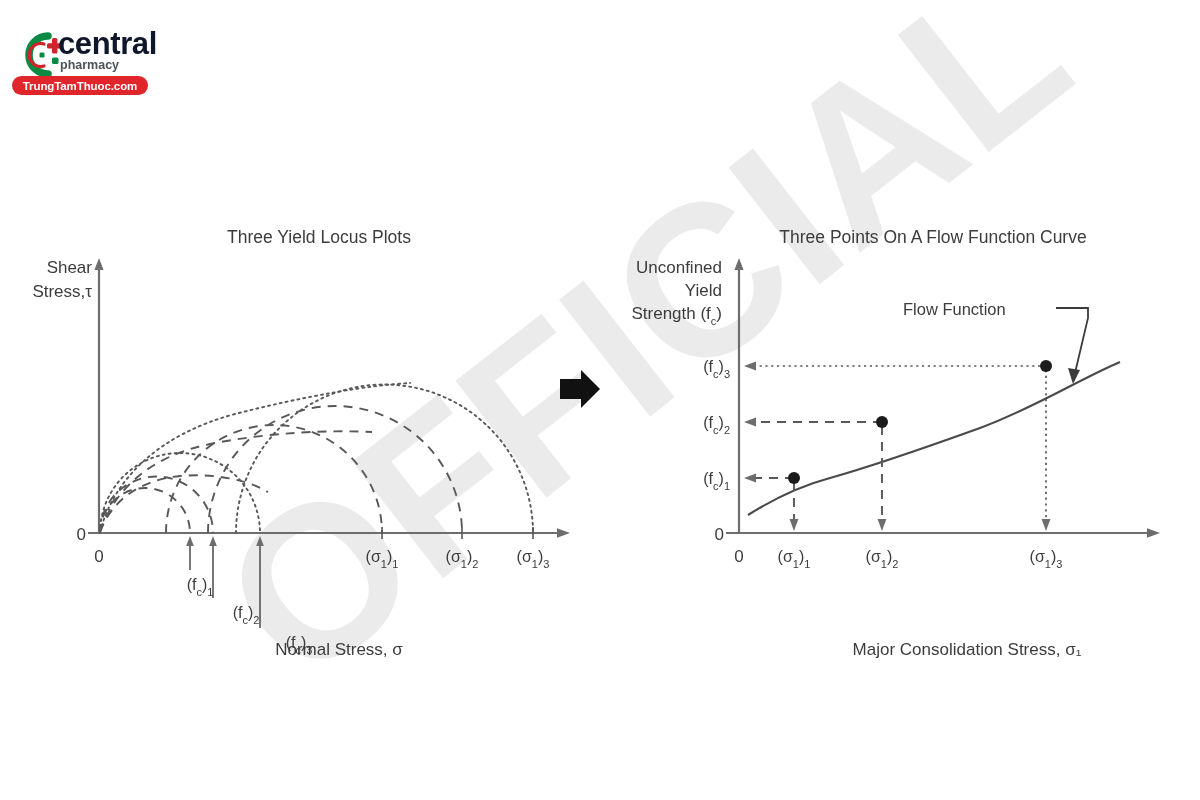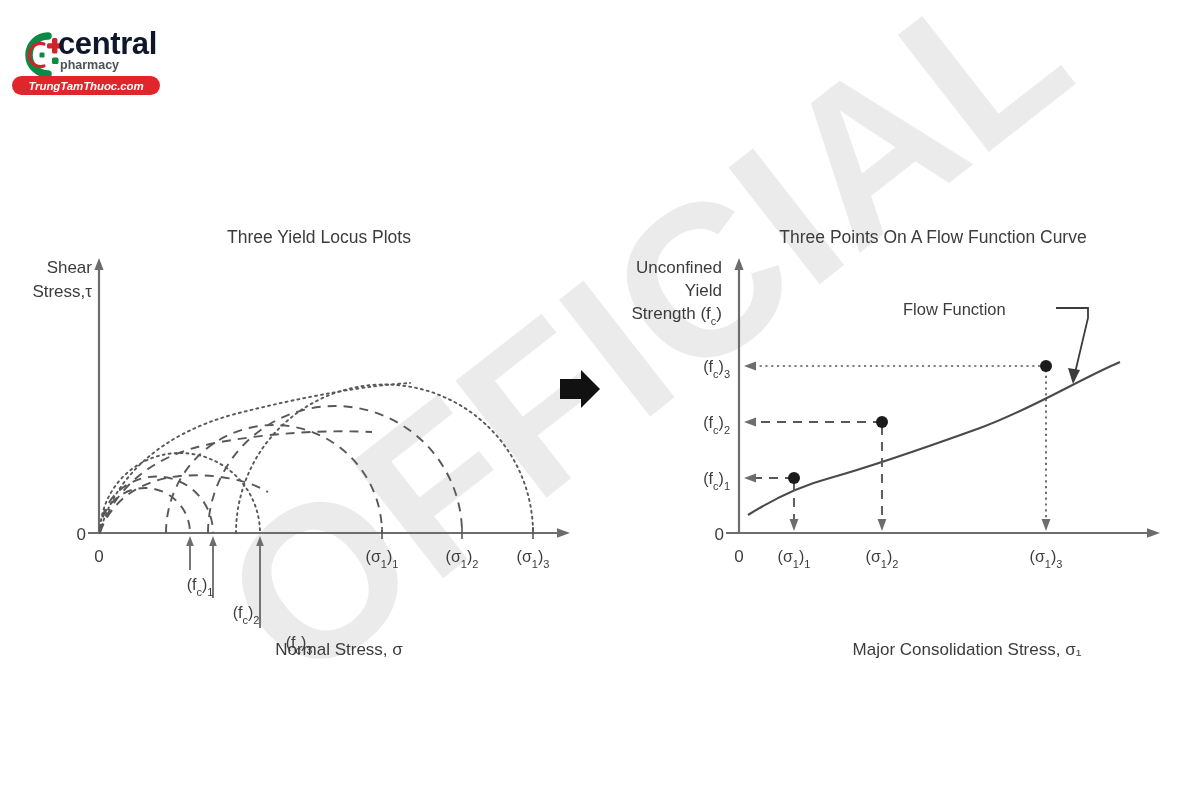--- a/index.html
+++ b/index.html
@@ -45,32 +45,31 @@
     font-size: 12.5px;
     font-weight: 600;
     color: #4b5358;
     line-height: 1;
     text-align: right;
   }
   .logo-ribbon {
     position: absolute;
     left: 4px;
     top: 62px;
-    width: 148px;
+    width: 136px;
     height: 19px;
     background: #e0252b;
     border-radius: 10px;
     color: #ffffff;
     font-size: 11.5px;
     font-weight: 700;
     display: flex;
     align-items: center;
     justify-content: center;
     letter-spacing: -0.1px;
-    font-style: italic;
   }
   
   #figure {
     position: absolute;
     left: 0;
     top: 0;
     width: 1200px;
     height: 800px;
   }
   .fig-title {

